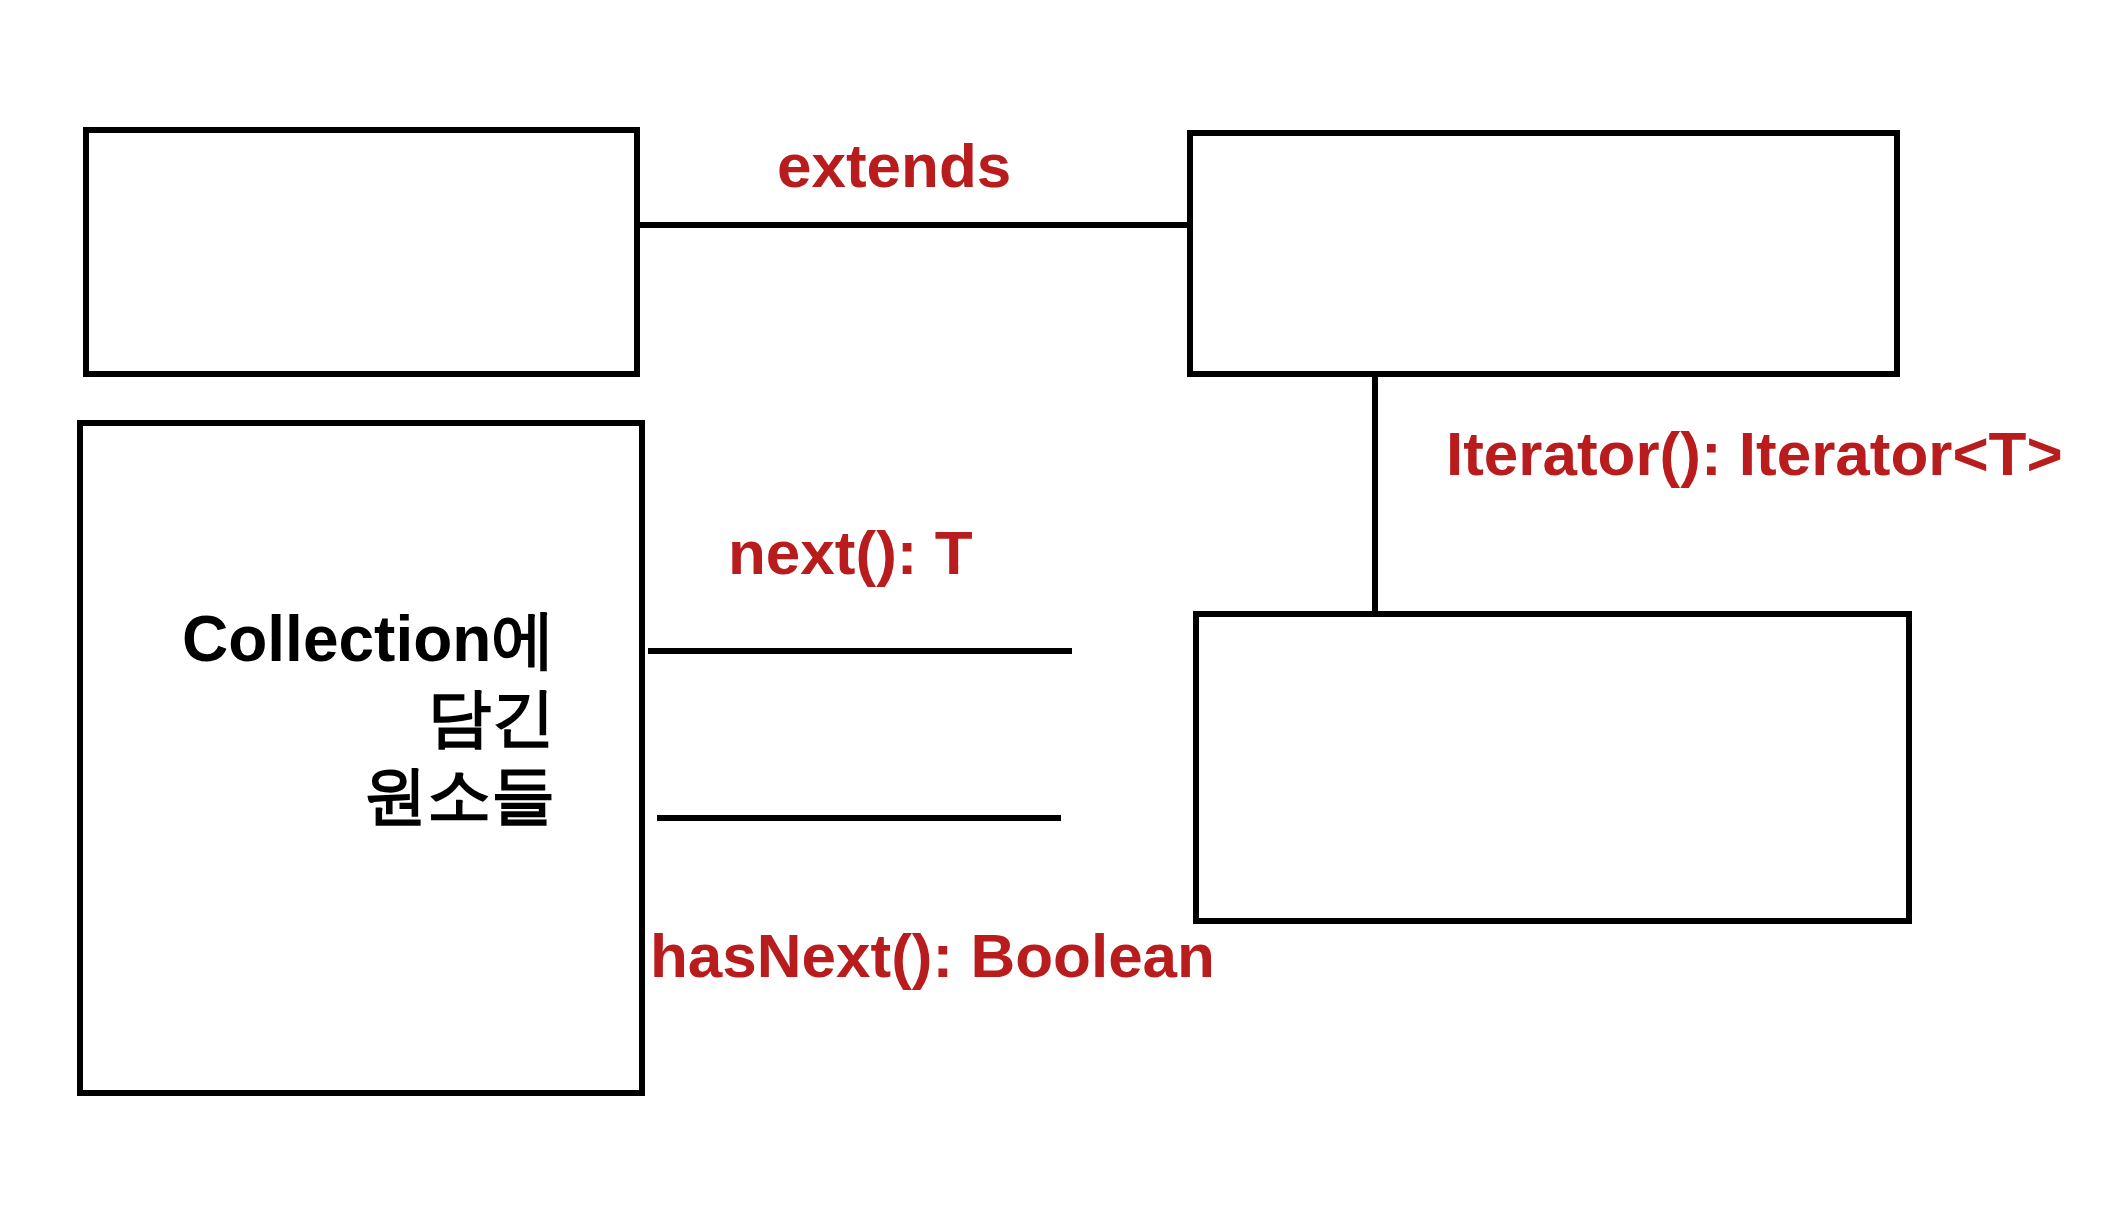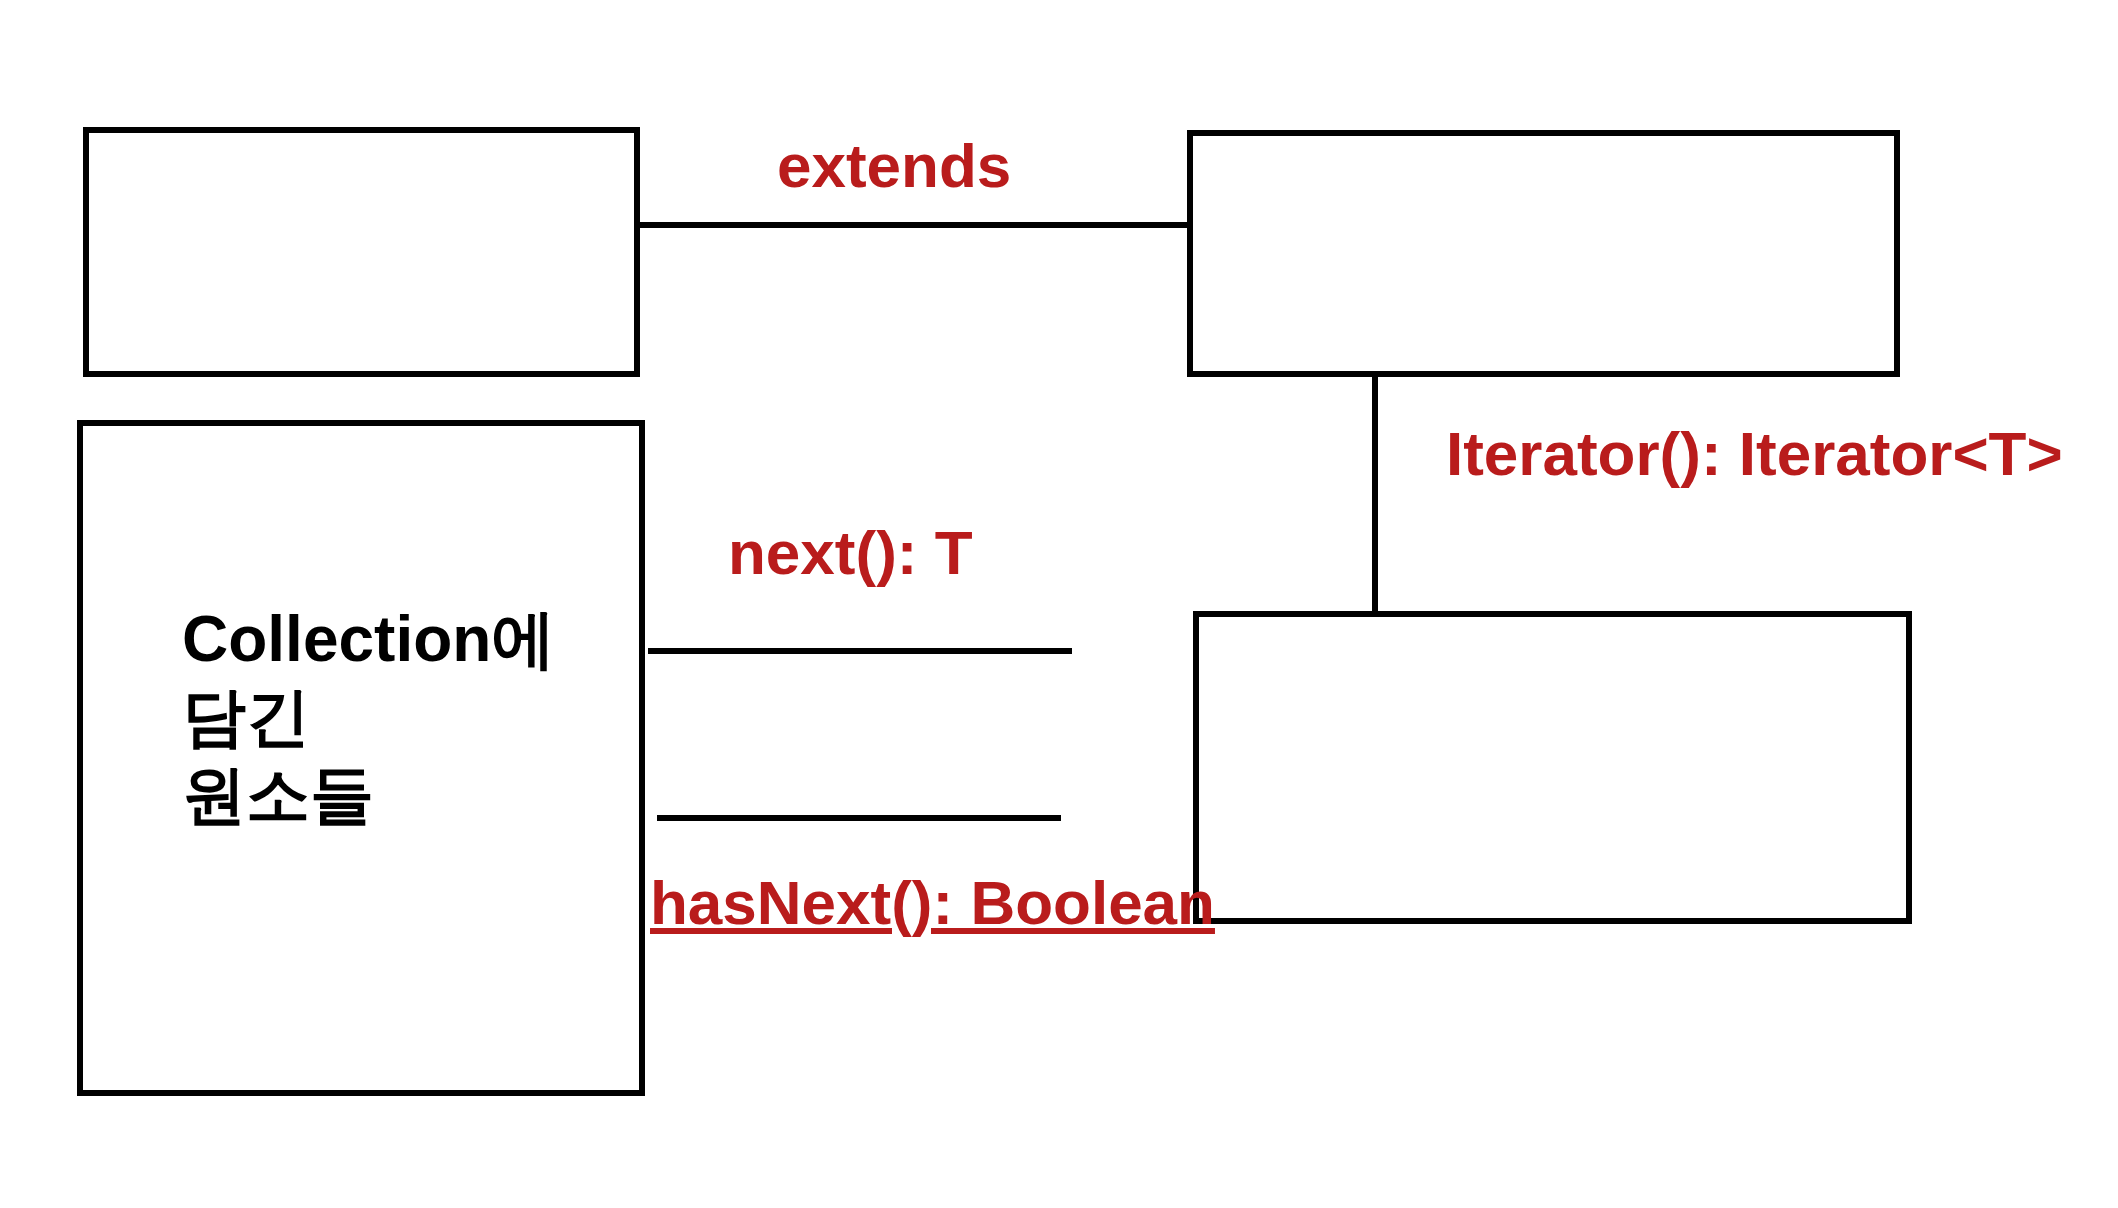--- a/index.html
+++ b/index.html
@@ -48,35 +48,35 @@
   }
 
   
   #box-collection      { left: 83px;  top: 127px; width: 557px;  height: 250px; }
   #box-elements        { left: 77px;  top: 420px; width: 568px;  height: 676px; }
   #box-iterable        { left: 1187px; top: 130px; width: 713px;  height: 247px; }
   #box-iterator        { left: 1193px; top: 611px; width: 719px;  height: 313px; }
 
   
   #label-collection    { left: 128px;  top: 205px;  font-size: 64px; }
-  #label-elements      { left: 182px;  top: 600px;  font-size: 64px; }
+  #label-elements      { left: 182px;  top: 600px;  font-size: 64px; text-align: right; }
   #label-iterable      { left: 1254px; top: 128px;  font-size: 62px; }
   #label-iterator      { left: 1246px; top: 705px;  font-size: 62px; }
 
   
   #edge-extends        { left: 640px;  top: 222px;  width: 550px; }
   #edge-iterable-iterator { left: 1372px; top: 374px; height: 240px; }
   #edge-next           { left: 648px;  top: 648px;  width: 424px; }
   #edge-hasnext        { left: 657px;  top: 815px;  width: 404px; }
 
   
   #label-extends       { left: 777px;  top: 130px;  font-size: 62px; }
   #label-iterator-method { left: 1446px; top: 418px; font-size: 62px; }
   #label-next          { left: 728px;  top: 517px;  font-size: 62px; }
-  #label-hasnext       { left: 650px;  top: 867px;  font-size: 62px; text-decoration: underline; }
+  #label-hasnext       { left: 650px;  top: 920px;  font-size: 62px; }
 </style>
 </head>
 <body>
 
 <div id="canvas">
 
   <div class="box" id="box-collection"></div>
   <div class="box" id="box-elements"></div>
   <div class="box" id="box-iterable"></div>
   <div class="box" id="box-iterator"></div>

